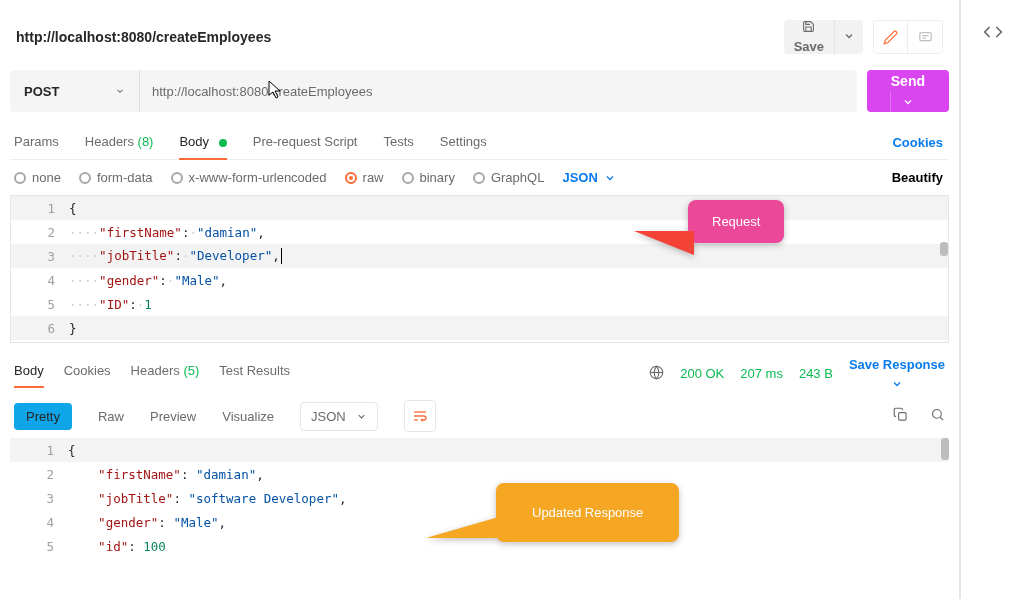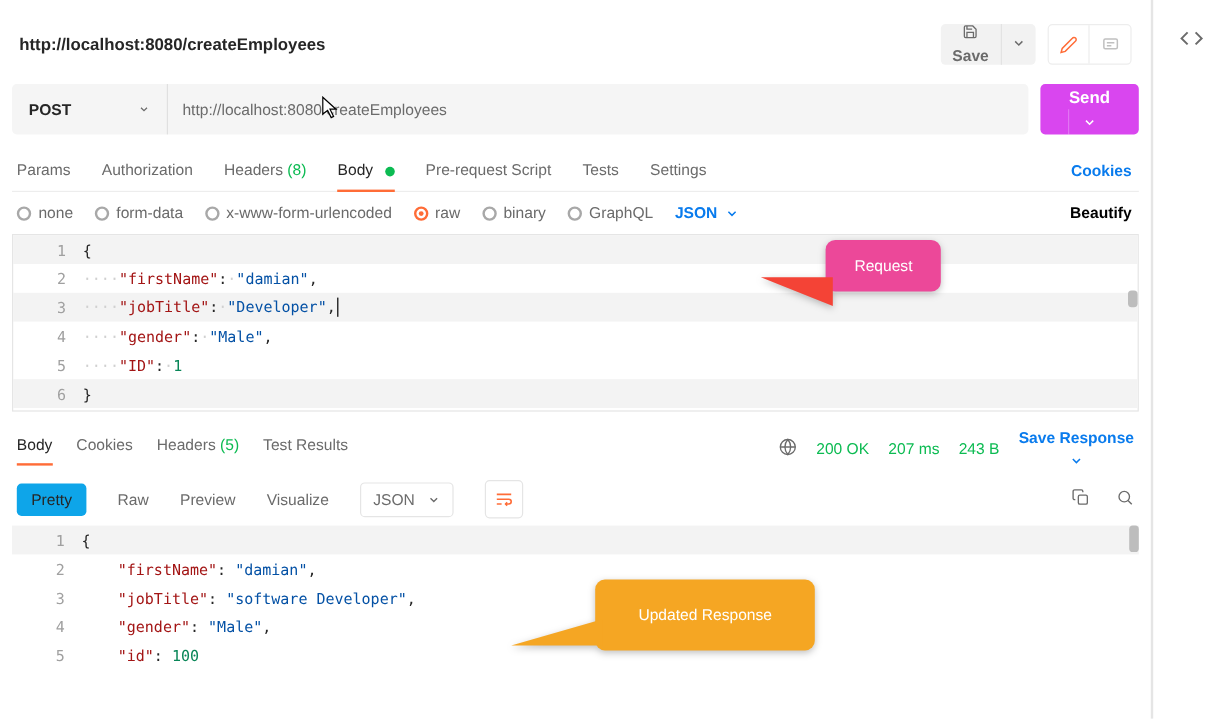--- a/index.html
+++ b/index.html
@@ -180,21 +180,20 @@
         <svg width="12" height="12" viewBox="0 0 24 24" fill="none" stroke="#fff" stroke-width="2.5">
             <polyline points="6 9 12 15 18 9"></polyline>
           </svg>
       </div>
     </div>
   </div>
 
   <div class="tabs-row">
     <div class="tabs">
       <div class="tab">Params</div>
-      <div class="tab">Authorization</div>
       <div class="tab">
         <span>Headers</span>
         <span class="count">(8)</span>
       </div>
       <div class="tab active">
         <span>Body</span>
         <span class="dot"></span>
       </div>
       <div class="tab">Pre-request Script</div>
       <div class="tab">Tests</div>

